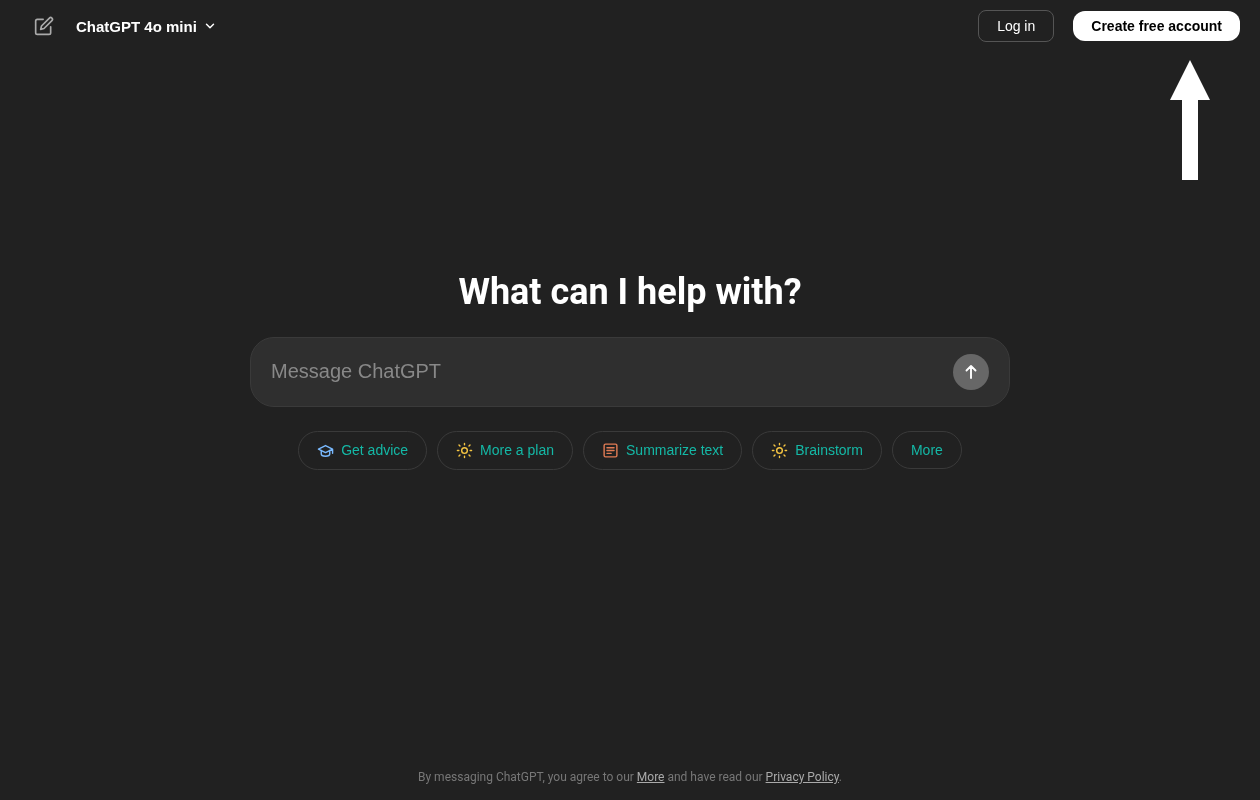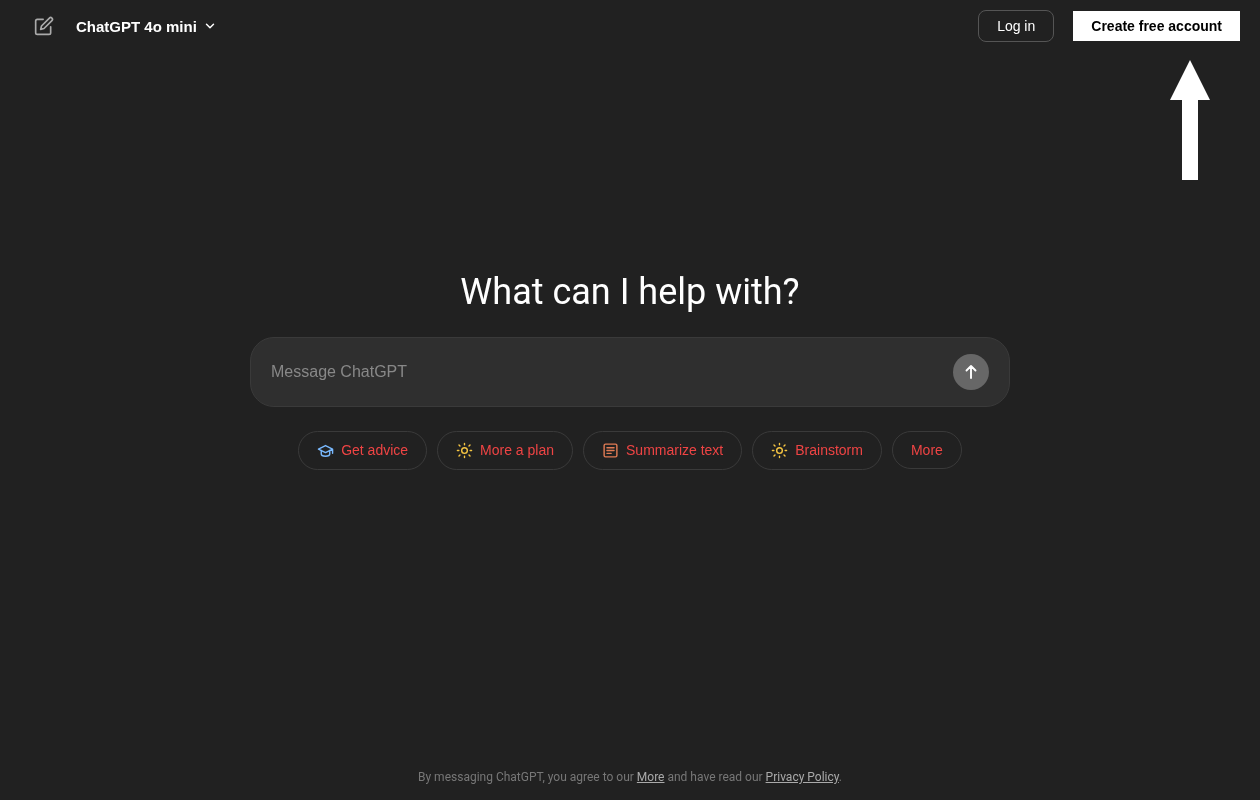--- a/index.html
+++ b/index.html
@@ -74,41 +74,41 @@
       font-size: 14px;
       cursor: pointer;
       font-weight: 500;
     }
 
     .btn-signup {
       background: #ffffff;
       border: none;
       color: #000000;
       padding: 7px 18px;
-      border-radius: 0;
+      border-radius: 12px;
       font-size: 14px;
       cursor: pointer;
       font-weight: 600;
       text-align: center;
     }
 
     
     .main-content {
       display: flex;
       flex-direction: column;
       align-items: center;
       justify-content: center;
       height: 100%;
       gap: 24px;
       padding-bottom: 60px;
     }
 
     .main-heading {
       font-size: 36px;
-      font-weight: 400;
+      font-weight: 700;
       color: #ffffff;
       text-align: center;
     }
 
     
     .input-container {
       width: 760px;
       background: #2f2f2f;
       border-radius: 24px;
       padding: 16px 20px;
@@ -116,21 +116,21 @@
       align-items: center;
       justify-content: space-between;
       border: 1px solid #3a3a3a;
     }
 
     .message-input {
       background: none;
       border: none;
       outline: none;
       color: #5eead4;
-      font-size: 16px;
+      font-size: 20px;
       flex: 1;
       caret-color: #ffffff;
     }
 
     .message-input::placeholder {
       color: #888888;
     }
 
     .send-btn {
       width: 36px;
@@ -153,21 +153,21 @@
       gap: 10px;
       flex-wrap: nowrap;
     }
 
     .chip {
       display: flex;
       align-items: center;
       gap: 7px;
       background: none;
       border: 1px solid #3a3a3a;
-      color: #ef4444;
+      color: #14b8a6;
       padding: 10px 18px;
       border-radius: 999px;
       font-size: 14px;
       cursor: pointer;
       white-space: nowrap;
       font-weight: 400;
     }
 
     .chip-icon {
       font-size: 16px;

